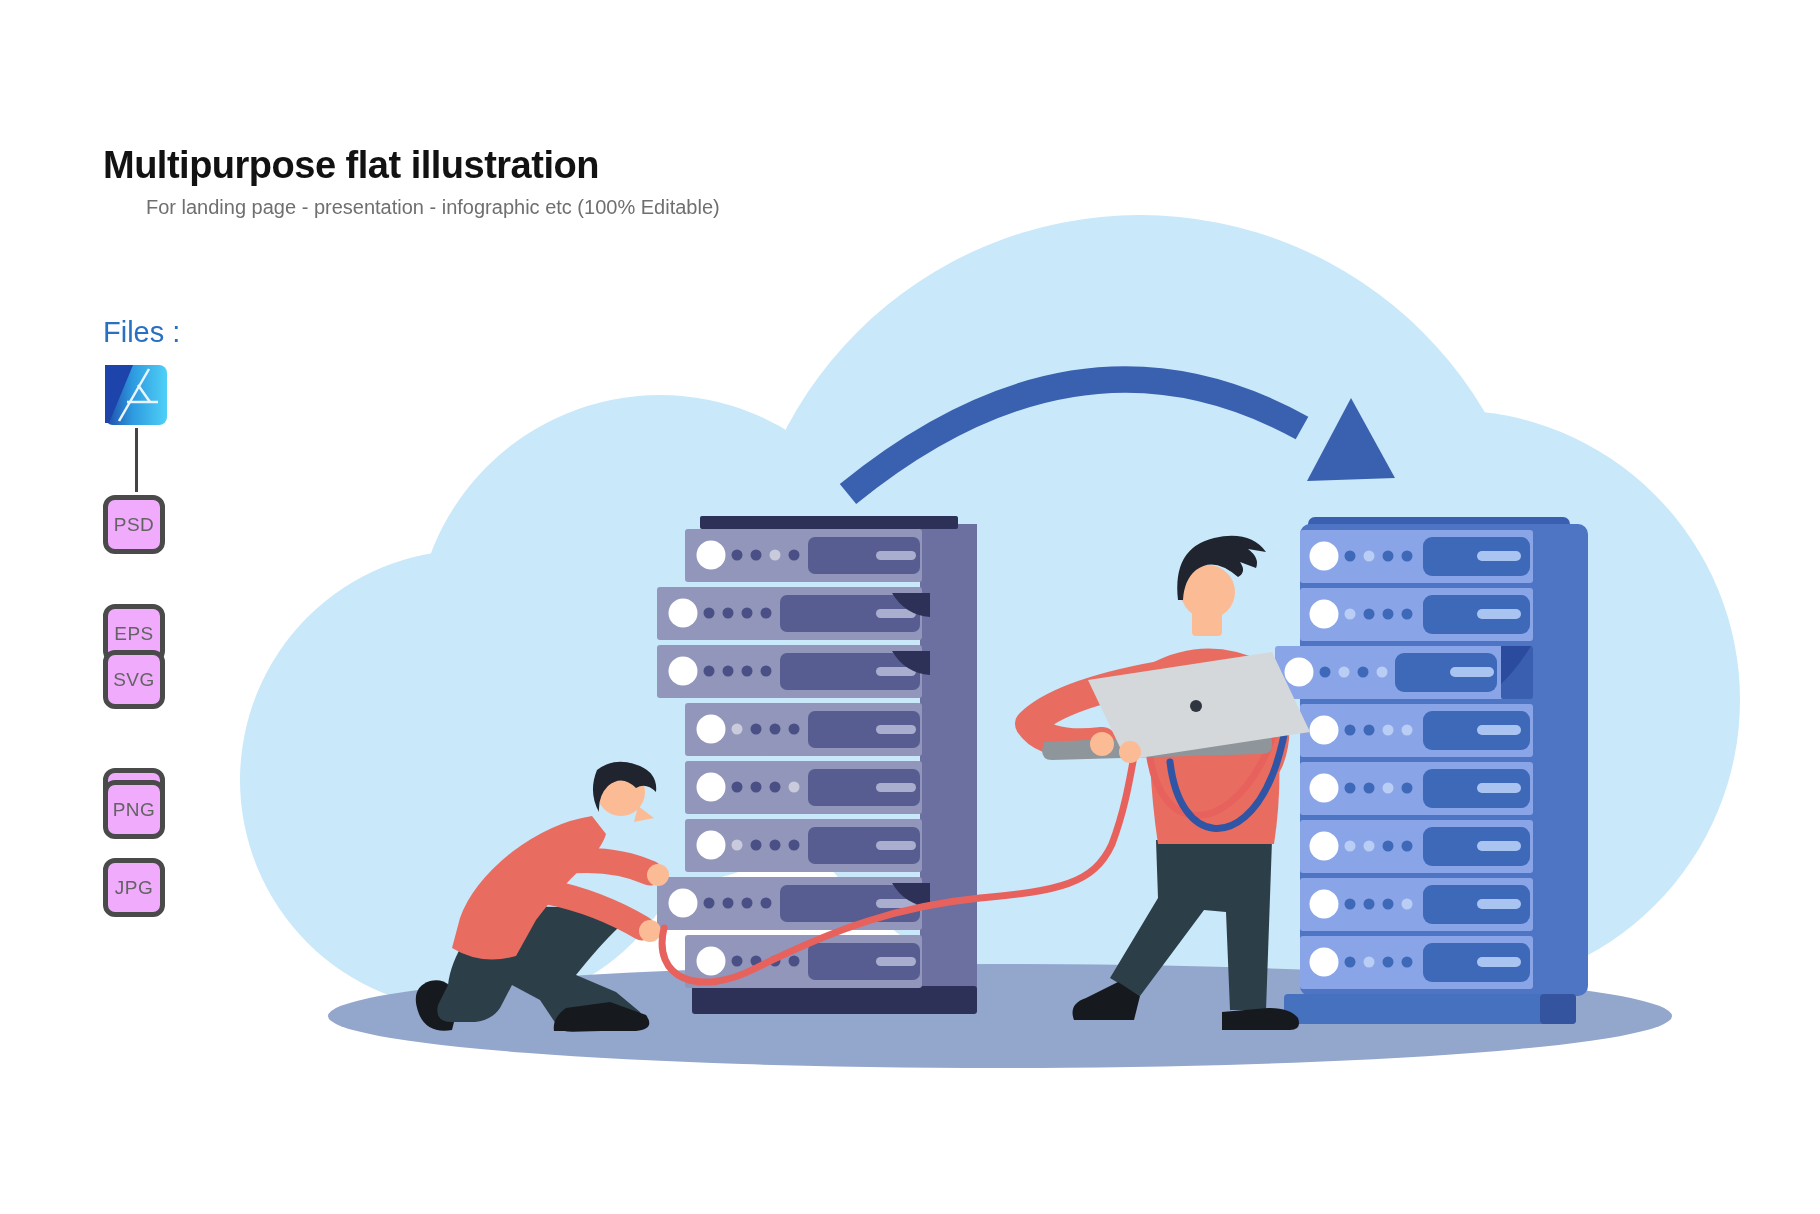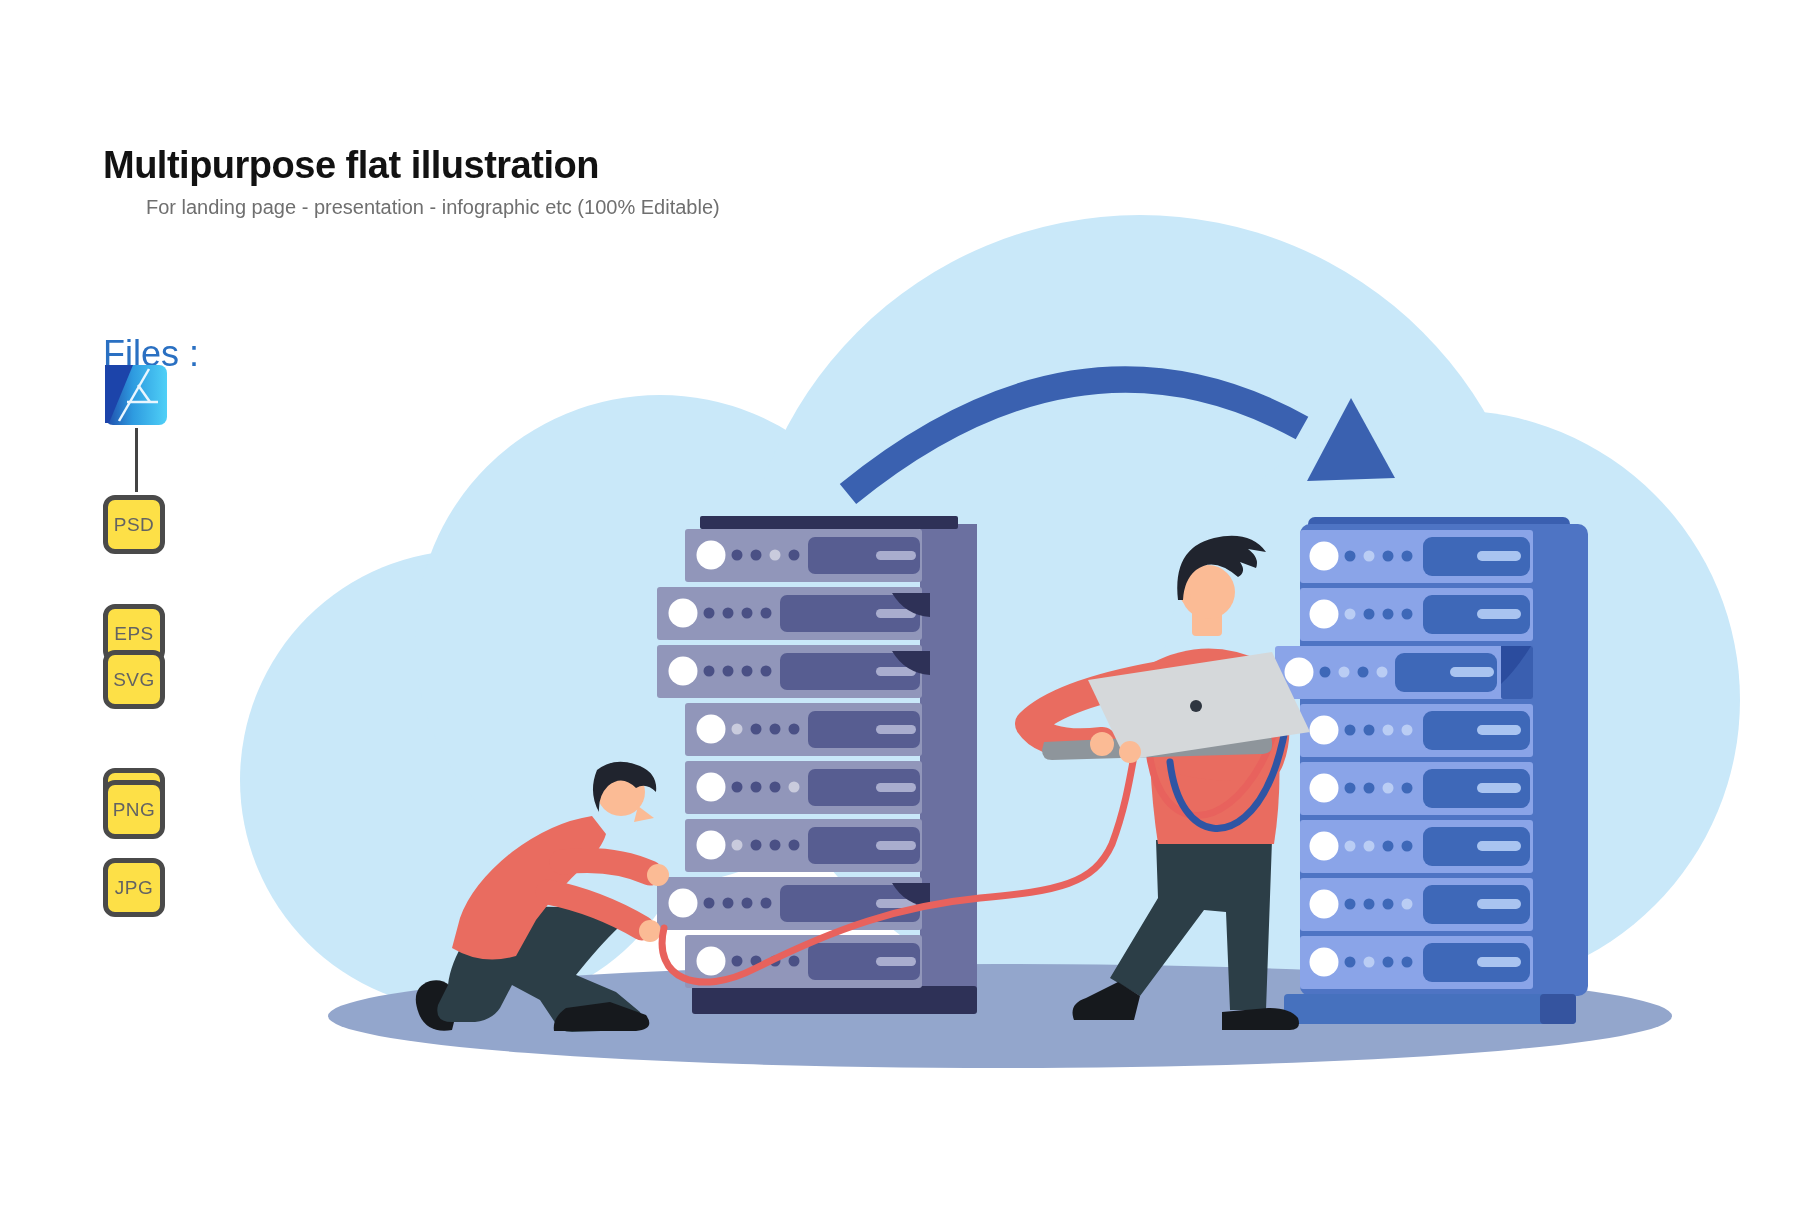--- a/index.html
+++ b/index.html
@@ -1,26 +1,26 @@
 <!DOCTYPE html>
 <html style="--titleColor: #121212; --subtitleColor: #6f6f6f; --filesColor: #2a70c2; --badgeBorder: #4a4a4a; --badgeText: #636363; --cloud: #c9e8f9; --ground: #93a6cc; --arrow: #3a61b0; --navyDark: #2e3157; --slateSide: #6b70a0; --slateUnit: #9196ba; --slateRect: #575d91; --slateDot: #4a5085; --slateDotLight: #c9cbdd; --slatePill: #a9adce; --blueSide: #4e74c4; --blueTopBar: #3a5fb0; --blueUnit: #8aa4e8; --blueRectDark: #3e68b8; --blueDotLight: #bacdf4; --bluePill: #a9c4f0; --blueBase: #4671be; --blueBaseDark: #35549f; --blueFold: #2b4c9e; --cableRed: #e8625d; --cableBlue: #2f55a4; --skin: #fbbb95; --shirt: #e96c60; --pants: #2c3e47; --shoe: #16191d; --hair: #20242e; --laptop: #d5d8da; --laptopBase: #8e959b; --laptopDot: #2f3640;"><head>
 <meta charset="utf-8">
 <style>
   html,body{margin:0;padding:0;background:#ffffff;}
   .stage{position:relative;width:1820px;height:1214px;background:#fff;overflow:hidden;
          font-family:"Liberation Sans", sans-serif;padding-left:48px;}
   .page-title{position:absolute;left:103px;top:144px;font-size:38px;font-weight:800;
               color:var(--titleColor);letter-spacing:-0.5px;}
   .page-subtitle{position:absolute;left:103px;top:196px;font-size:20px;color:var(--subtitleColor);margin-left:43px;}
-  .files-label{position:absolute;left:103px;top:333px;font-size:36px;color:var(--filesColor);}
+  .files-label{position:absolute;left:103px;top:316px;font-size:29px;color:var(--filesColor);}
   .app-icon{position:absolute;left:105px;top:365px;width:62px;height:60px;}
   .connector{position:absolute;left:135px;top:428px;width:3px;height:64px;background:#444;}
   .badge{position:absolute;left:103px;width:52px;height:49px;border:5px solid var(--badgeBorder);
          border-radius:12px;display:flex;align-items:center;justify-content:center;
-         font-size:19px;color:var(--badgeText);letter-spacing:0.5px;background:#fde047;}
+         font-size:19px;color:var(--badgeText);letter-spacing:0.5px;background:#f0abfc;}
   .illustration{position:absolute;left:0;top:0;width:1820px;height:1214px;}
 </style>
 </head>
 <body>
 
 <div class="stage">
 
   <svg class="illustration" viewBox="0 0 1820 1214">
     <defs>
       <linearGradient id="agrad" x1="0" y1="0" x2="1" y2="0">

